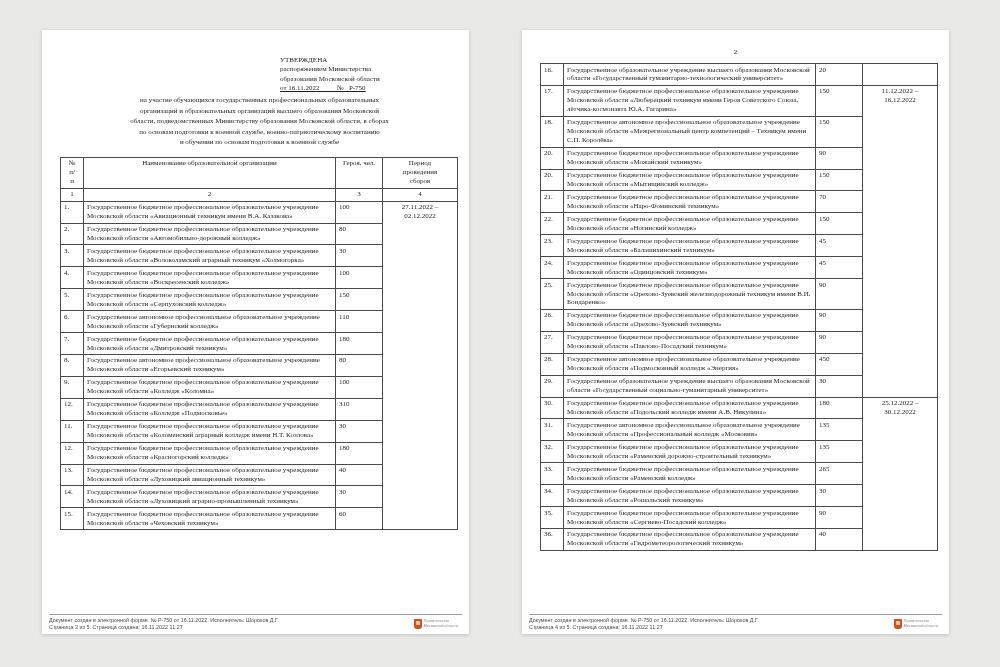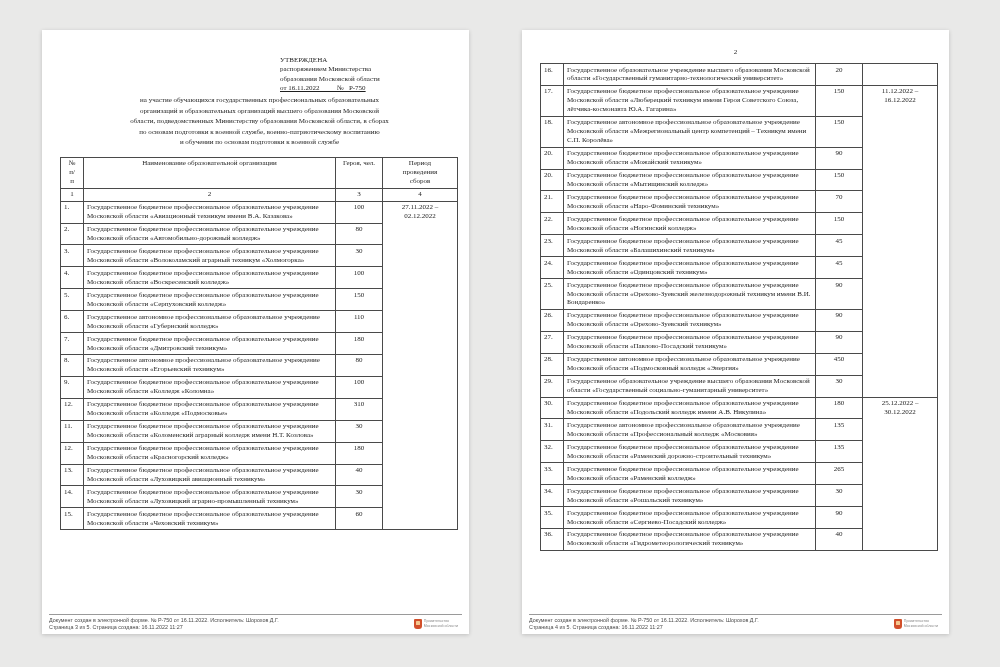--- a/index.html
+++ b/index.html
@@ -73,21 +73,21 @@
   table.quota th, table.quota td {
     border:1px solid #4a4a4a;
     vertical-align:top;
     font-weight:normal;
     padding:1.5px 3px;
   }
   th.h-cell { text-align:center; vertical-align:middle; white-space:pre-line; }
   td.colnum { text-align:center; padding:0.5px 2px; }
   td.num    { text-align:left; }
   td.name   { text-align:left; padding-left:4px; }
-  td.quota  { text-align:center; }
+  td.quota  { }
   td.period { text-align:center; white-space:pre-line; padding-left:4px; }
 
   
   .footer {
     position:absolute;
     left:7px; right:7px; bottom:3px;
     border-top:1px solid #9a9a9a;
     padding-top:2px;
     display:flex;
     justify-content:space-between;

